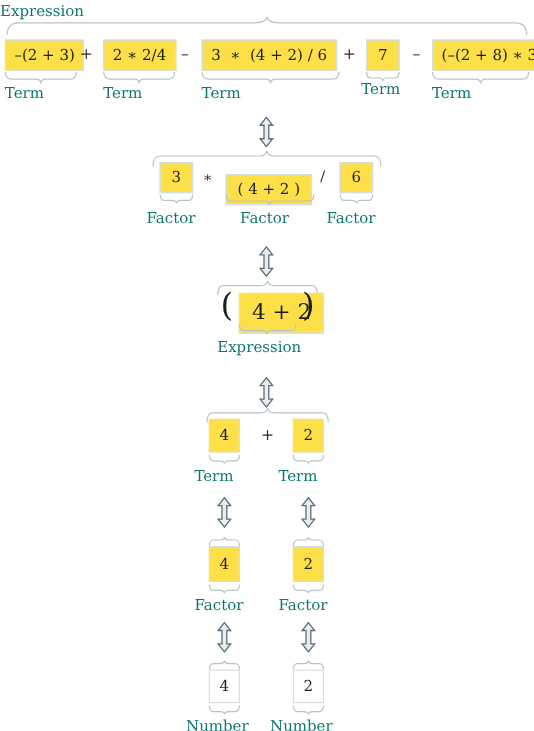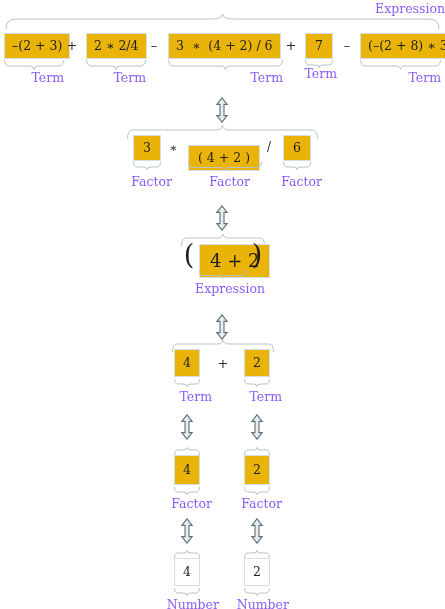--- a/index.html
+++ b/index.html
@@ -13,21 +13,21 @@
     font-family: "DejaVu Serif", "Liberation Serif", serif;
     color: #222222;
     overflow: hidden;
   }
 
   
   .node {
     display: inline-flex;
     align-items: center;
     justify-content: center;
-    background: #eab308;
+    background: #fde047;
     border: 1px solid #d2dfe3;
     color: #1d1d1d;
     white-space: pre;
     line-height: 1;
   }
   .node.hollow {
     background: #ffffff;
     border: 1px solid #d9dede;
   }
   .op {
@@ -39,22 +39,22 @@
   }
   .paren {
     display: inline-flex;
     align-items: center;
     justify-content: center;
     color: #1d1d1d;
     line-height: 1;
   }
   .label {
     position: absolute;
-    text-align: right;
-    color: #8b5cf6;
+    text-align: left;
+    color: #0f766e;
     white-space: nowrap;
   }
 
   
   .brace { position: absolute; }
   .brace svg { display: block; overflow: visible; }
   .brace path { fill: none; stroke: #b9c3c6; stroke-width: 1; }
 
   
   .dblarrow { position: absolute; }

